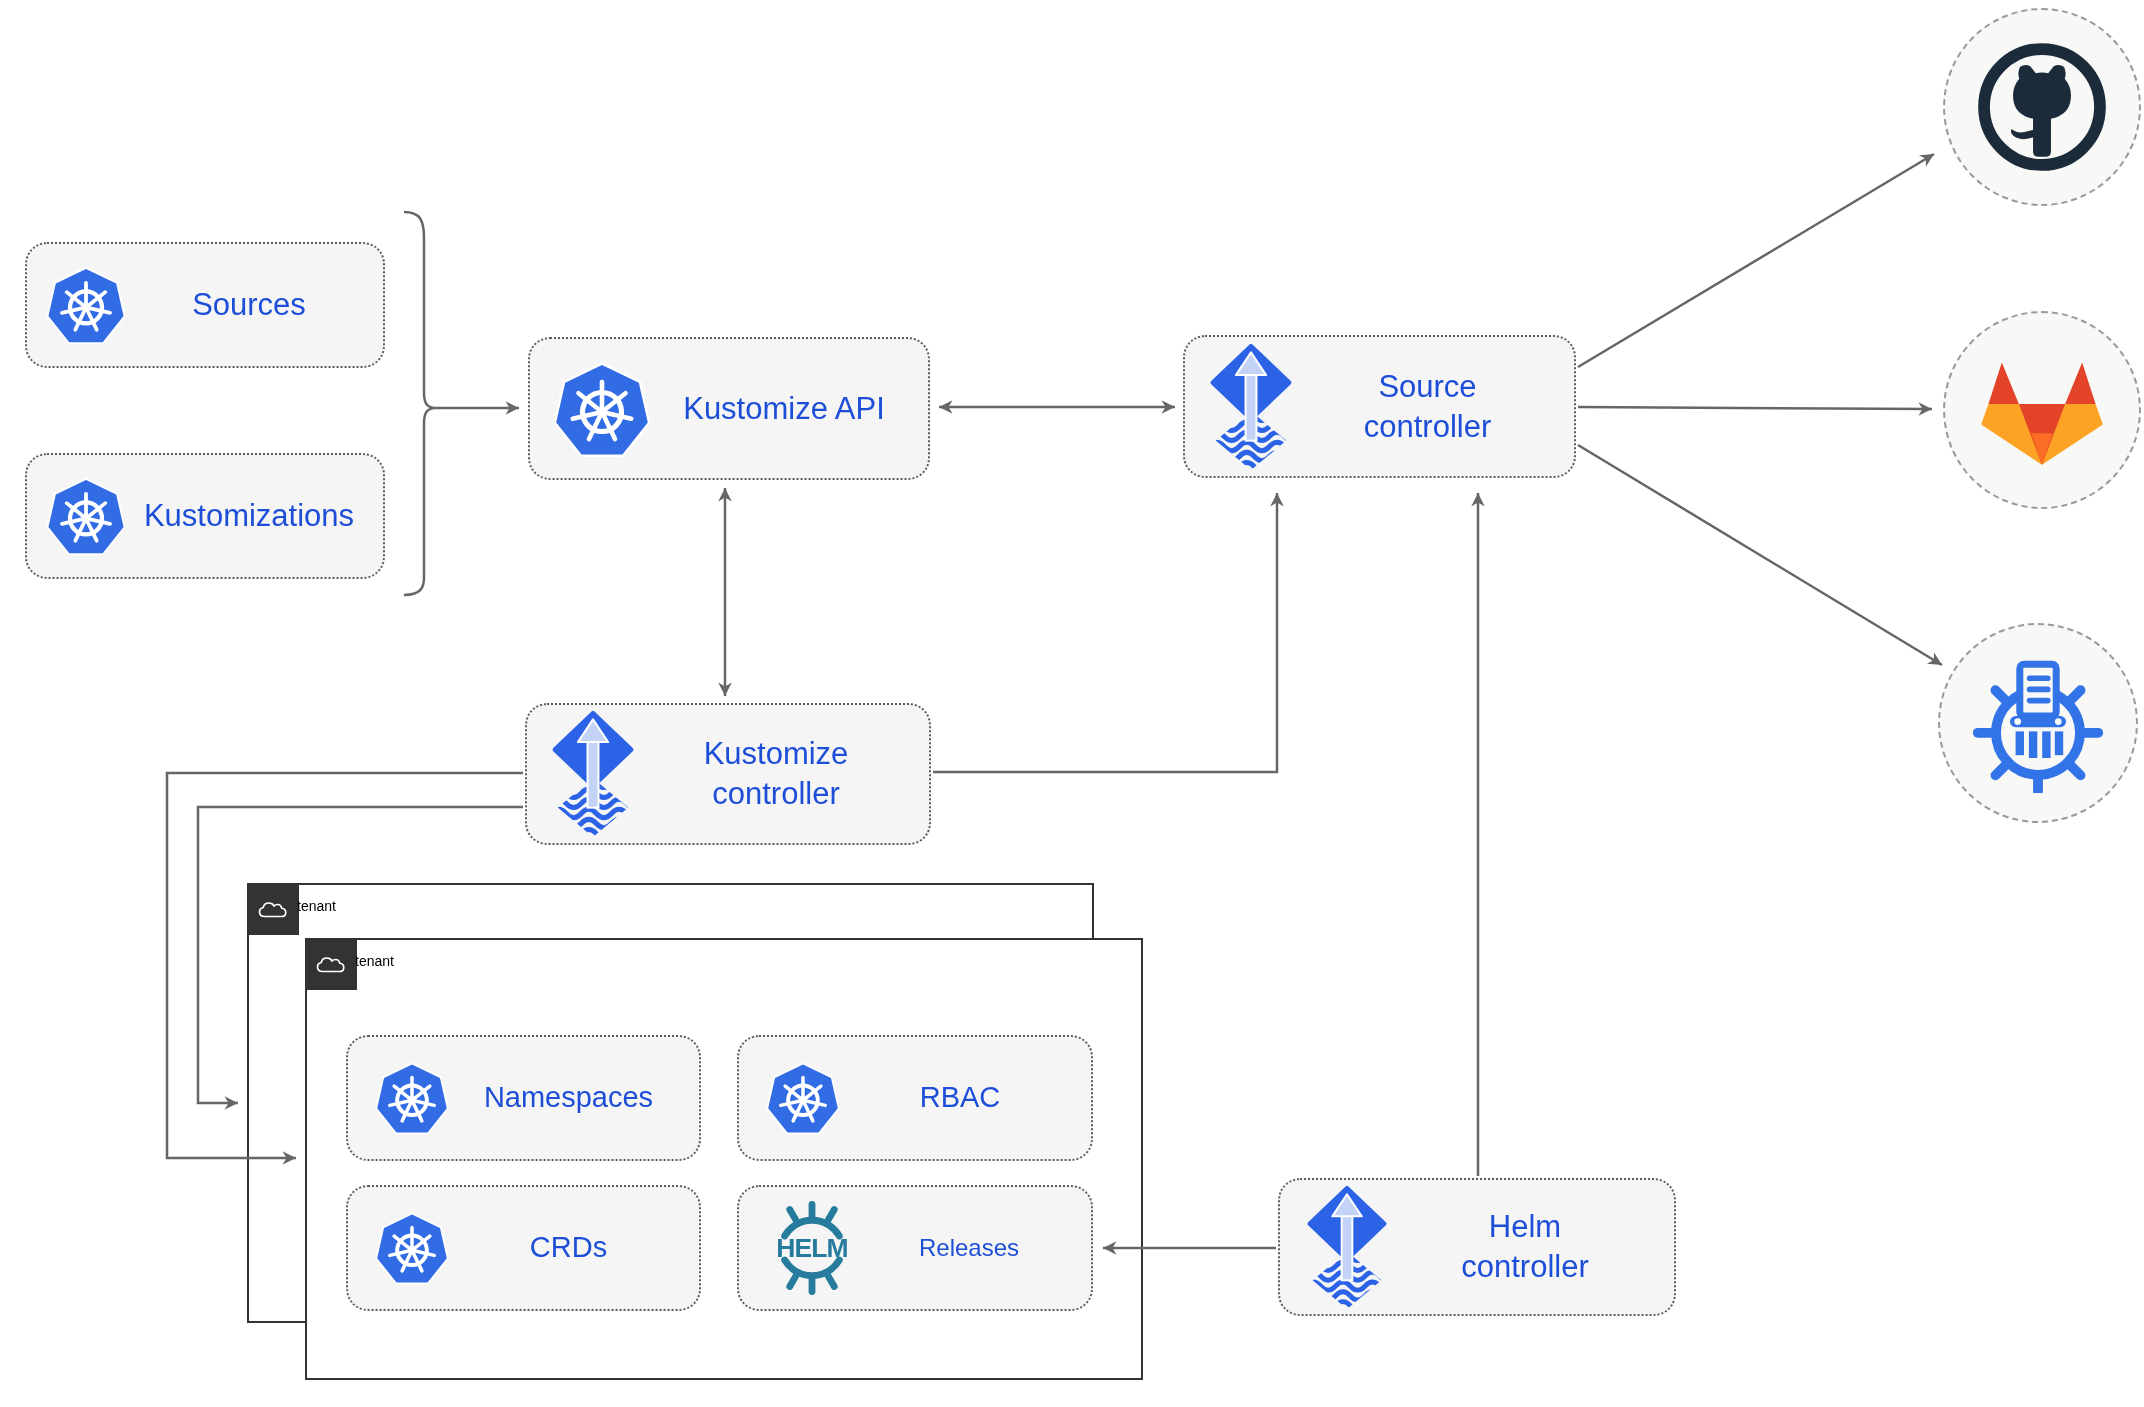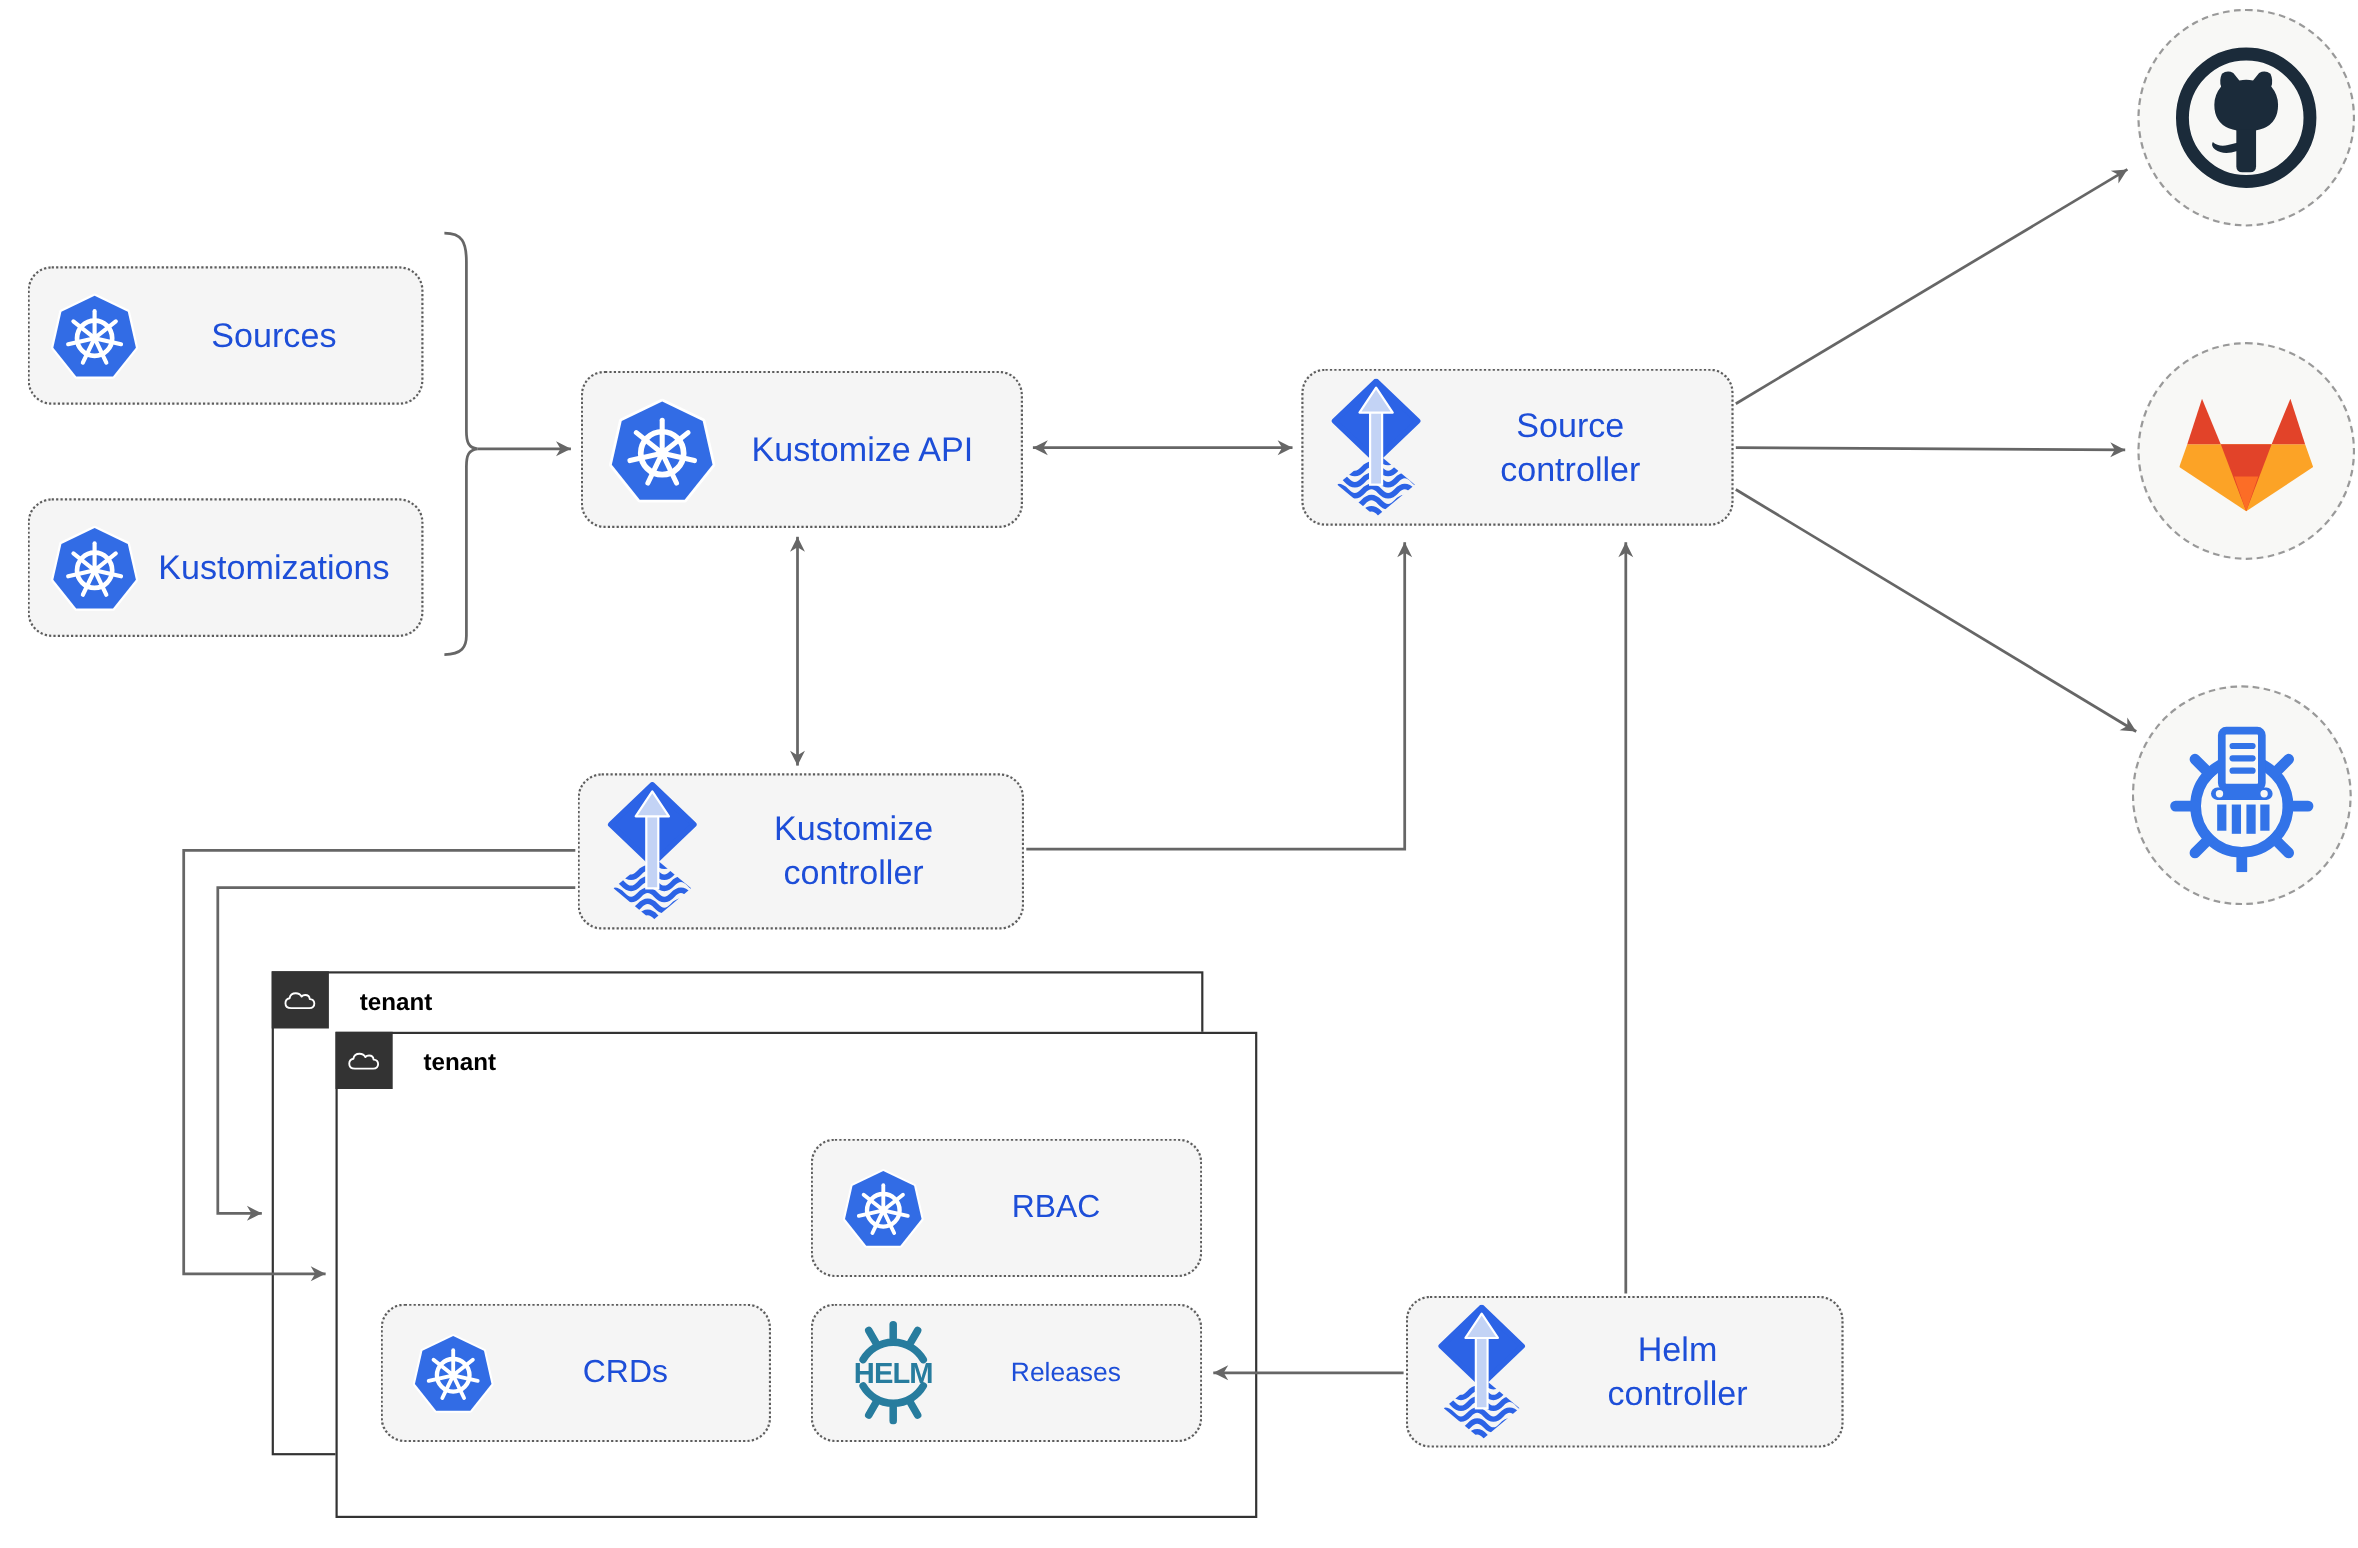--- a/index.html
+++ b/index.html
@@ -21,21 +21,21 @@
   .tenant{
     position:absolute;background:#ffffff;
     border:2.5px solid var(--tenant-dark,#333);box-sizing:border-box;
   }
   .tenant-badge{
     position:absolute;top:-2.5px;left:-2.5px;width:52px;height:52px;
     background:var(--tenant-dark,#333);
     display:flex;align-items:center;justify-content:center;
   }
   .tenant-label{
-    position:absolute;left:78px;top:13px;font-size:22px;color:#000;font-weight:bold;
+    position:absolute;left:48px;top:13px;font-size:14px;color:#000;
   }
   .ext-circle{
     position:absolute;border-radius:50%;
     border:2.5px dashed var(--circle-border,#999);
     background:var(--circle-fill,#f8f8f6);
     display:flex;align-items:center;justify-content:center;
     z-index:5;box-sizing:border-box;
   }
   #connectors{
     position:absolute;left:0;top:0;z-index:40;pointer-events:none;
@@ -187,20 +187,26 @@
   </div>
 
   <div class="node" style="left:1278px;top:1178px;width:398px;height:138px">
     <svg class="icon" viewBox="0 0 100 150" width="82" height="123" style="margin-left:26px">
         <use href="#sym-flux"></use>
       </svg>
     <div class="node-label">Helm
 controller</div>
   </div>
 
+  <div class="node" style="left:346px;top:1035px;width:355px;height:126px">
+    <svg class="icon" viewBox="0 0 100 100" width="76" height="76" style="margin-left:26px">
+        <use href="#sym-k8s"></use>
+      </svg>
+    <div class="node-label" style="font-size:29px">Namespaces</div>
+  </div>
 
   <div class="node" style="left:737px;top:1035px;width:356px;height:126px">
     <svg class="icon" viewBox="0 0 100 100" width="76" height="76" style="margin-left:26px">
         <use href="#sym-k8s"></use>
       </svg>
     <div class="node-label" style="font-size:29px">RBAC</div>
   </div>
 
   <div class="node" style="left:346px;top:1185px;width:355px;height:126px">
     <svg class="icon" viewBox="0 0 100 100" width="76" height="76" style="margin-left:26px">

